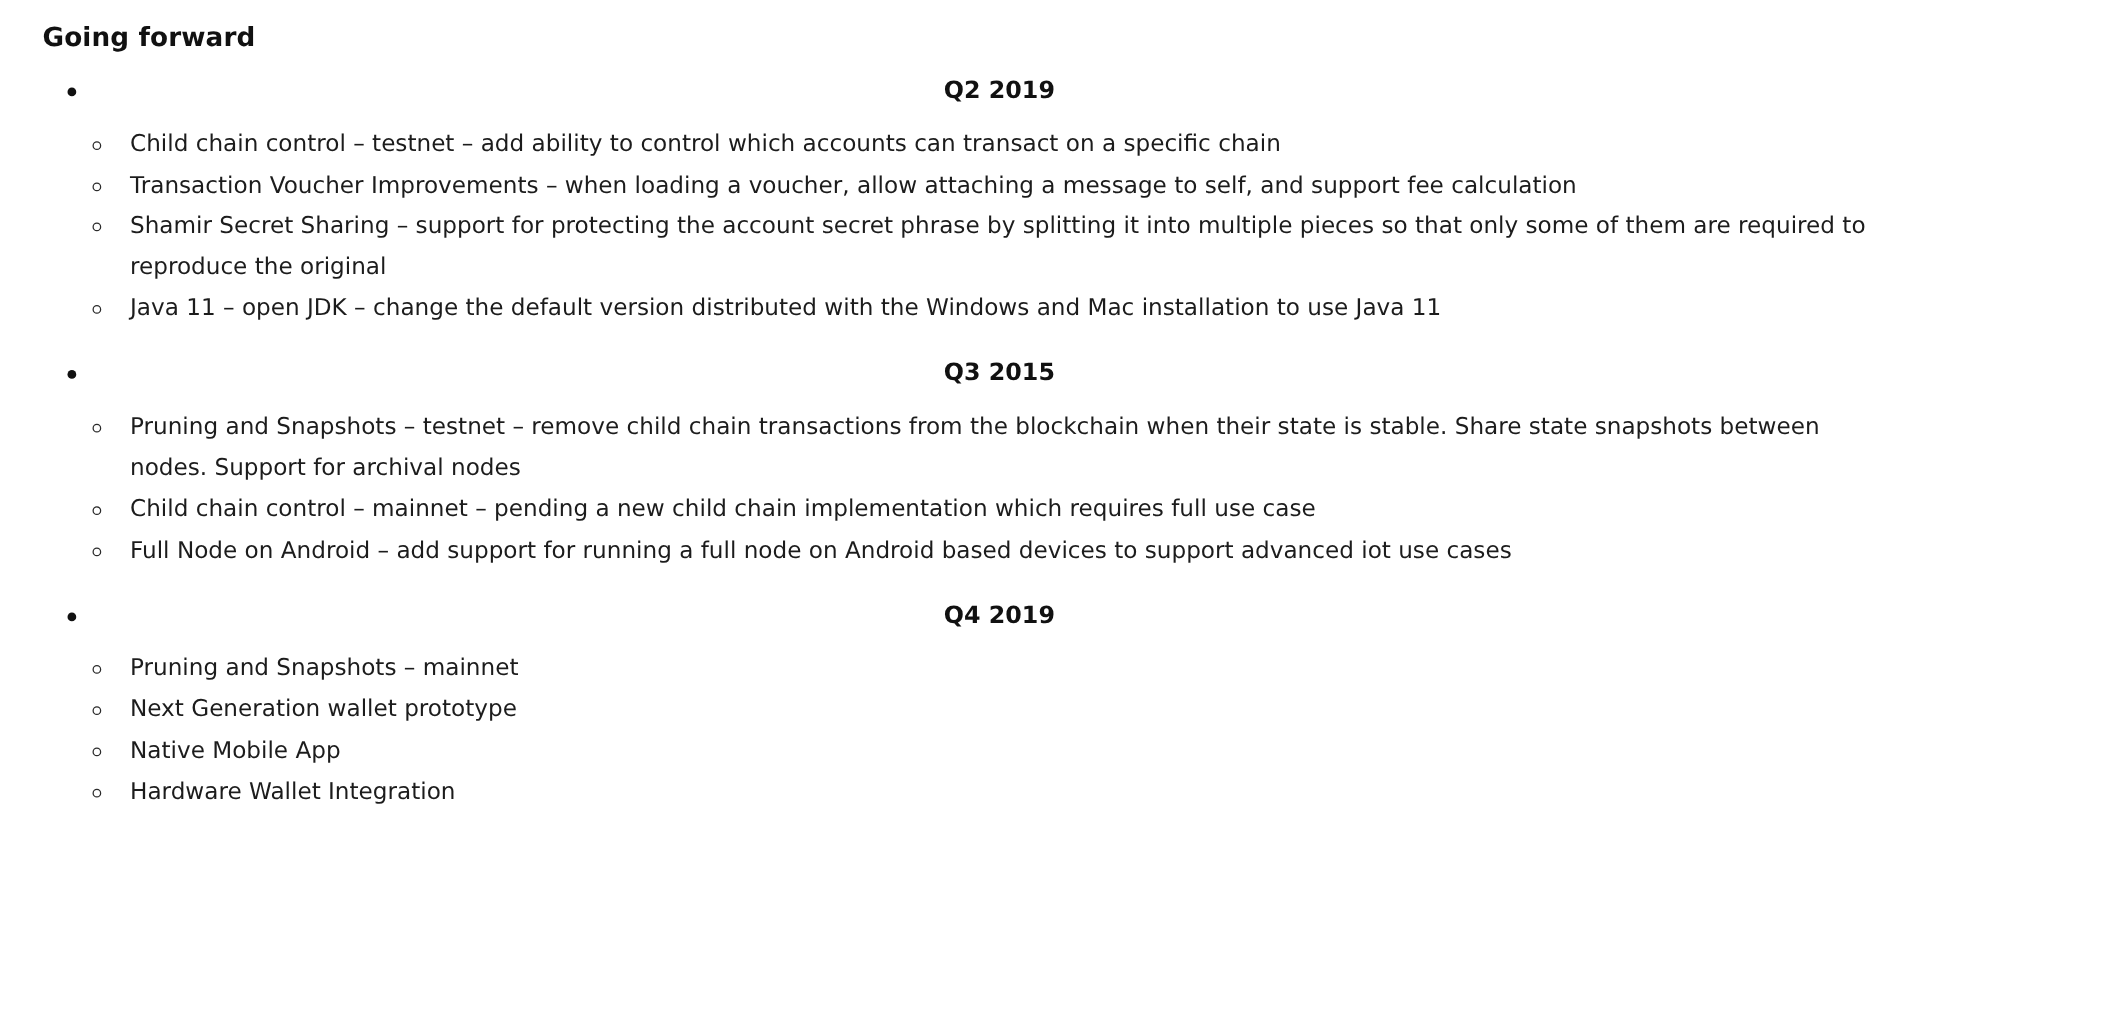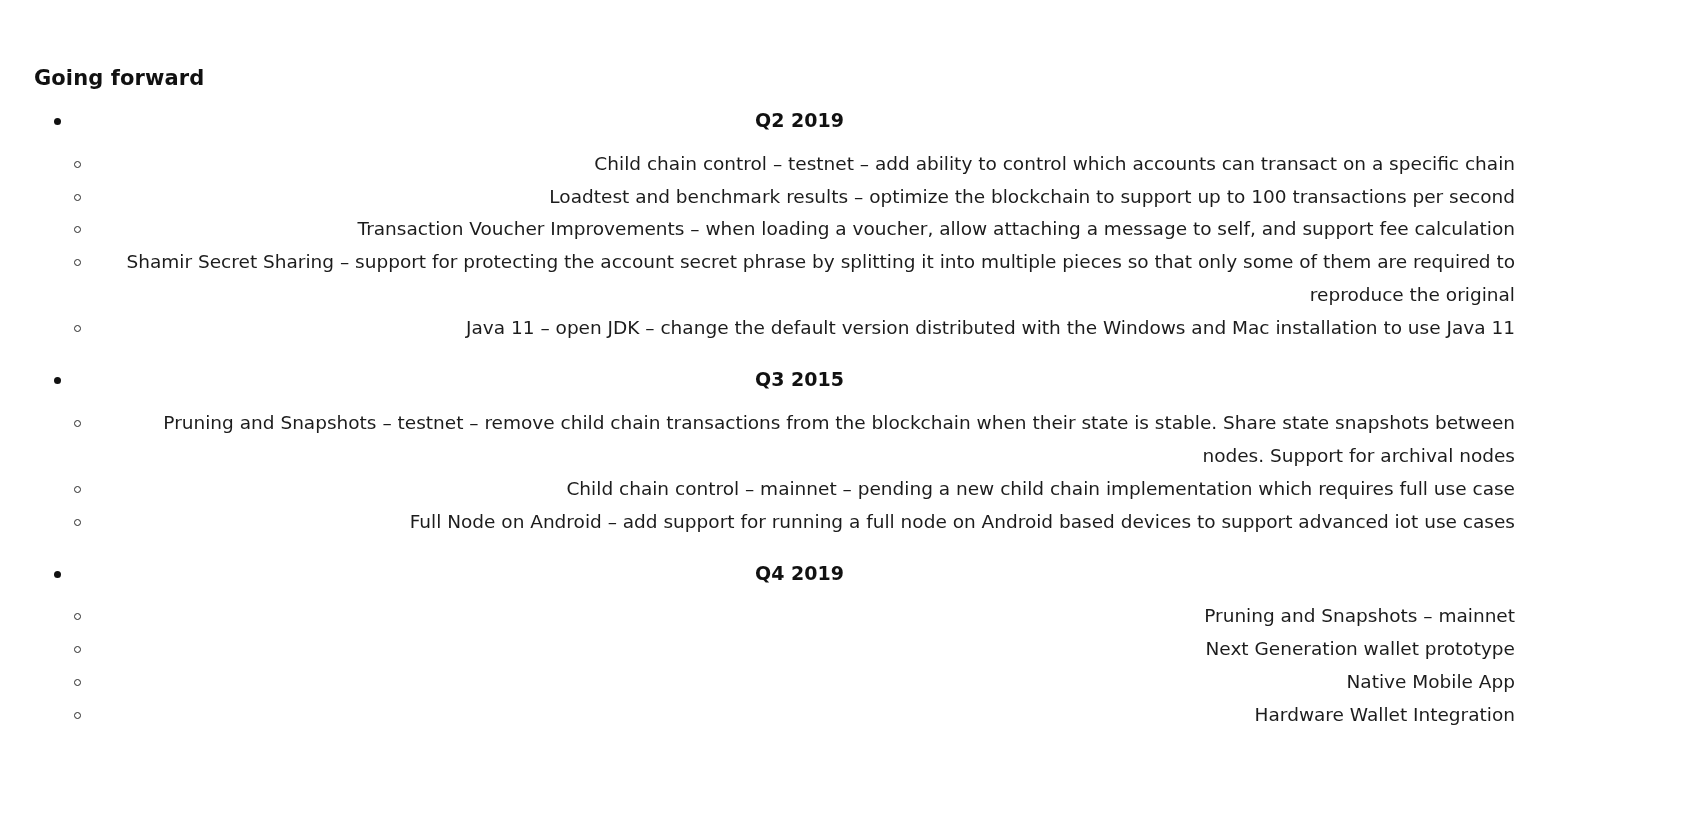--- a/index.html
+++ b/index.html
@@ -11,21 +11,20 @@
     width: 1693px;
     min-height: 827px;
     font-family: "DejaVu Sans", "Liberation Sans", sans-serif;
     color: #1a1a1a;
     -webkit-font-smoothing: antialiased;
   }
   .page {
     padding: 14px 30px 20px 30px;
     box-sizing: border-box;
     width: 1545px;
-    margin-top: 48px;
   }
   .doc-title {
     font-size: 21px;
     font-weight: bold;
     color: #111111;
     margin: 4px 0 18px 4px;
     letter-spacing: 0.1px;
   }
   ul.level1 {
     list-style: none;
@@ -52,21 +51,20 @@
     top: 10px;
     width: 7px;
     height: 7px;
     background: #111111;
     border-radius: 50%;
   }
   ul.level2 {
     list-style: none;
     margin: 0;
     padding: 0;
-    text-align: right;
   }
   ul.level2 > li.item {
     position: relative;
     padding-left: 74px;
     font-size: 18.5px;
     line-height: 1.78;
     color: #1c1c1c;
     font-weight: 400;
   }
   ul.level2 > li.item .bullet-circle {
@@ -96,24 +94,20 @@
 
     <li class="quarter">
       <div class="quarter-head">
         <span class="bullet-disc"></span>
         <span>Q2 2019</span>
       </div>
       <ul class="level2">
         <li class="item">
           <span class="bullet-circle"></span>
           <span class="item-text">Child chain control – testnet – add ability to control which accounts can transact on a specific chain</span>
-        </li>
-        <li class="item">
-          <span class="bullet-circle"></span>
-          <span class="item-text">Loadtest and benchmark results – optimize the blockchain to support up to 100 transactions per second</span>
         </li>
         <li class="item">
           <span class="bullet-circle"></span>
           <span class="item-text">Transaction Voucher Improvements – when loading a voucher, allow attaching a message to self, and support fee calculation</span>
         </li>
         <li class="item">
           <span class="bullet-circle"></span>
           <span class="item-text">Shamir Secret Sharing – support for protecting the account secret phrase by splitting it into multiple pieces so that only some of them are required to reproduce the original</span>
         </li>
         <li class="item">

